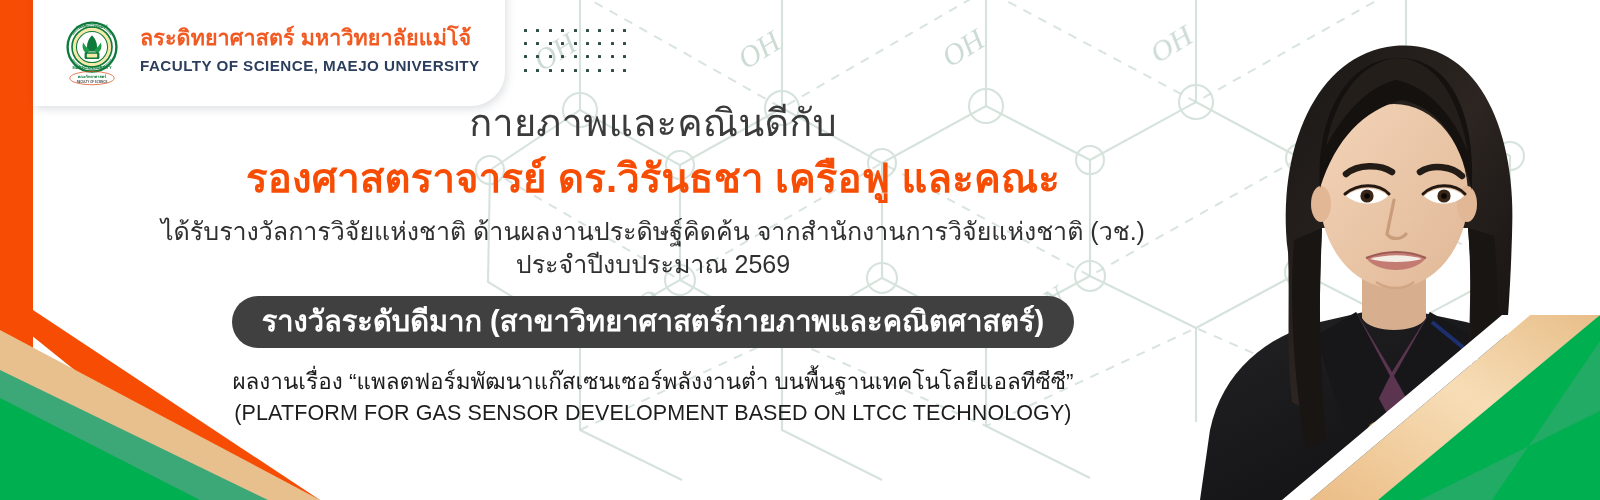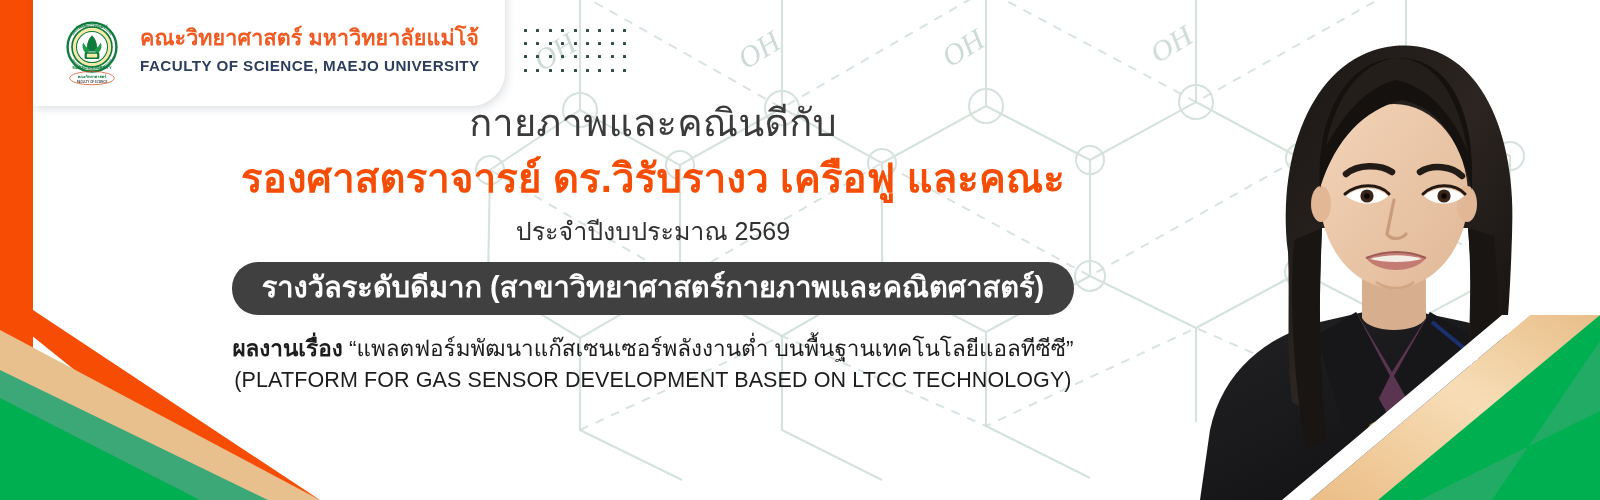--- a/index.html
+++ b/index.html
@@ -139,21 +139,21 @@
     line-height:1.2;
     white-space:nowrap;
   }
 
   .work {
     margin-top:18px;
     font-size:22.5px;
     color:#1d1d1d;
     line-height:1.42;
   }
-  .work .lbl { font-weight:bold; }
+  .work .lbl { font-weight:normal; }
   .work .en { display:block; font-size:21.5px; letter-spacing:.1px; }
 
   
   .person {
     position:absolute;
     right:0; top:0;
     width:420px; height:500px;
     z-index:5;
     pointer-events:none;
   }
@@ -259,21 +259,21 @@
           <text x="50" y="76" text-anchor="middle">MAEJO UNIVERSITY</text>
         </g>
         <ellipse cx="50" cy="88" rx="30" ry="9" fill="none" stroke="#D94F1E" stroke-width="1"></ellipse>
         <g font-family="'Liberation Sans', sans-serif" font-weight="bold">
           <text x="50" y="88" text-anchor="middle" font-size="5.2" fill="#0E7A3C">คณะวิทยาศาสตร์</text>
           <text x="50" y="95" text-anchor="middle" font-size="3.8" fill="#4A4A4A">FACULTY OF SCIENCE</text>
         </g>
       </svg>
     </div>
     <div class="logo-text">
-      <div class="logo-line-th">คณะวิทยาศาสตร์ มหาวิทยาลัยแม่โจ้</div>
+      <div class="logo-line-th">ลระดิทยาศาสตร์ มหาวิทยาลัยแม่โจ้</div>
       <div class="logo-line-en">FACULTY OF SCIENCE, MAEJO UNIVERSITY</div>
     </div>
   </div>
 
   <div class="dots dots-top">
       <i style="left: 0px; top: 0px;"></i>
       <i style="left: 12.4px; top: 0px;"></i>
       <i style="left: 24.8px; top: 0px;"></i>
       <i style="left: 37.2px; top: 0px;"></i>
       <i style="left: 49.6px; top: 0px;"></i>
@@ -328,22 +328,23 @@
       <i style="left: 11.2px; top: 22.4px;"></i>
       <i style="left: 22.4px; top: 22.4px;"></i>
       <i style="left: 33.6px; top: 22.4px;"></i>
       <i style="left: 44.8px; top: 22.4px;"></i>
       <i style="left: 56px; top: 22.4px;"></i>
       <i style="left: 67.2px; top: 22.4px;"></i>
     </div>
 
   <div class="content">
     <div class="congrats">กายภาพและคณินดีกับ</div>
-    <div class="honoree">รองศาสตราจารย์ ดร.วิรับรางว เครือฟู และคณะ</div>
+    <div class="honoree">รองศาสตราจารย์ ดร.วิรันธชา เครือฟู และคณะ</div>
     <div class="award-desc">
+      <span>ได้รับรางวัลการวิจัยแห่งชาติ ด้านผลงานประดิษฐ์คิดค้น จากสำนักงานการวิจัยแห่งชาติ (วช.)</span>
       <span class="l2">ประจำปีงบประมาณ 2569</span>
     </div>
     <div class="award-pill">รางวัลระดับดีมาก (สาขาวิทยาศาสตร์กายภาพและคณิตศาสตร์)</div>
     <div class="work">
       <span class="lbl">ผลงานเรื่อง</span>
       <span>“แพลตฟอร์มพัฒนาแก๊สเซนเซอร์พลังงานต่ำ บนพื้นฐานเทคโนโลยีแอลทีซีซี”</span>
       <span class="en">(PLATFORM FOR GAS SENSOR DEVELOPMENT BASED ON LTCC TECHNOLOGY)</span>
     </div>
   </div>
 

